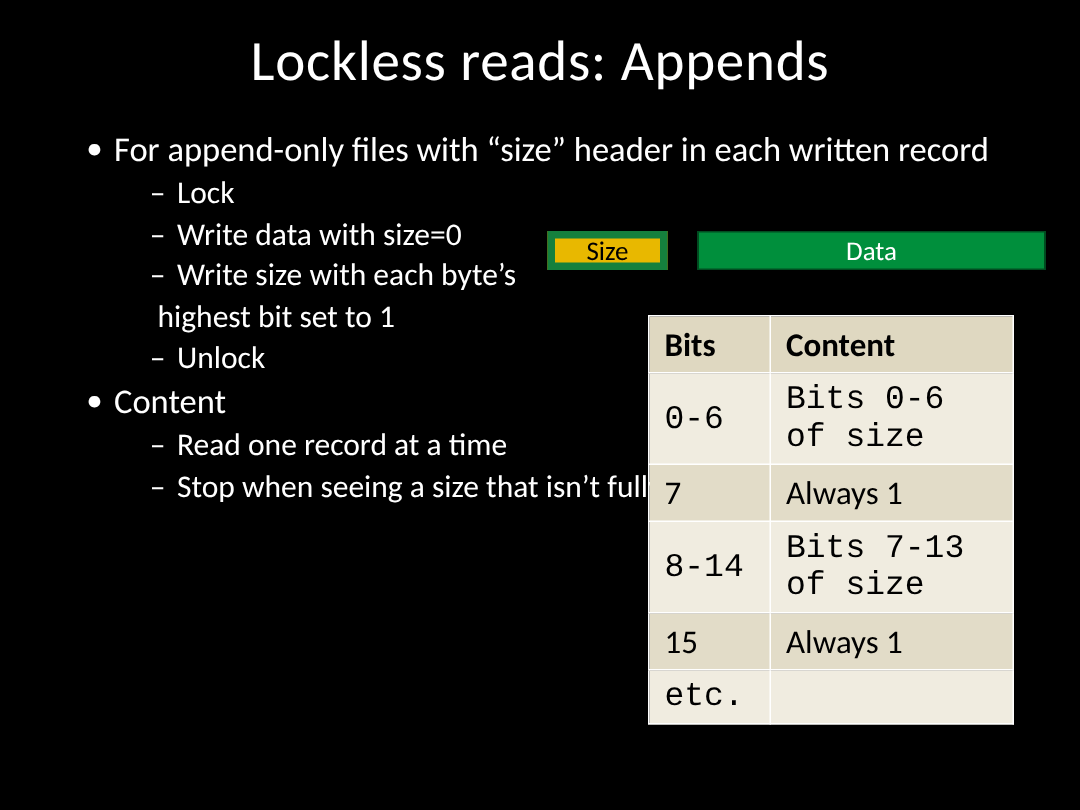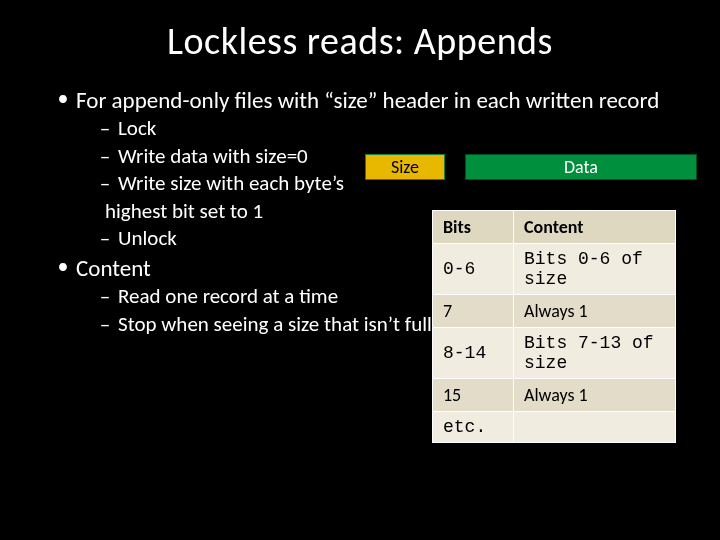--- a/index.html
+++ b/index.html
@@ -69,42 +69,42 @@
     display: flex;
     font-size: 18px;
   }
   .diagram-size {
     width: 80px;
     background: #e8b800;
     color: #000;
     display: flex;
     align-items: center;
     justify-content: center;
-    border: 1px solid #15803d;
+    border: 5px solid #15803d;
     box-sizing: border-box;
   }
   .diagram-data {
     width: 232px;
     background: #008f3c;
     color: #fff;
     display: flex;
     align-items: center;
     justify-content: center;
     border: 1px solid #004d20;
     box-sizing: border-box;
     margin-left: 20px;
   }
 
   
   .bits-table {
     position: absolute;
     left: 432px;
     top: 210px;
     border-collapse: collapse;
-    font-size: 18px;
+    font-size: 22px;
     color: #000;
     width: 244px;
   }
   .bits-table th {
     background: #dfd8c1;
     text-align: left;
     font-weight: bold;
     padding: 5px 10px;
     border: 1px solid #fff;
   }

